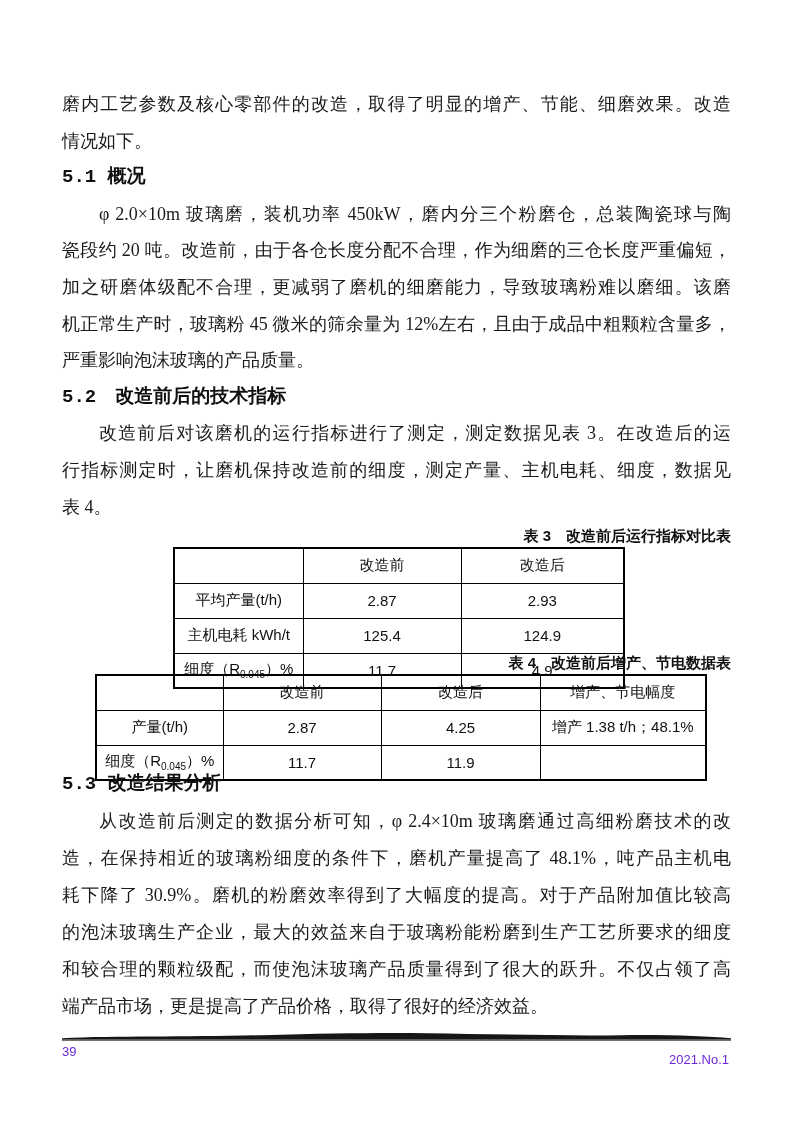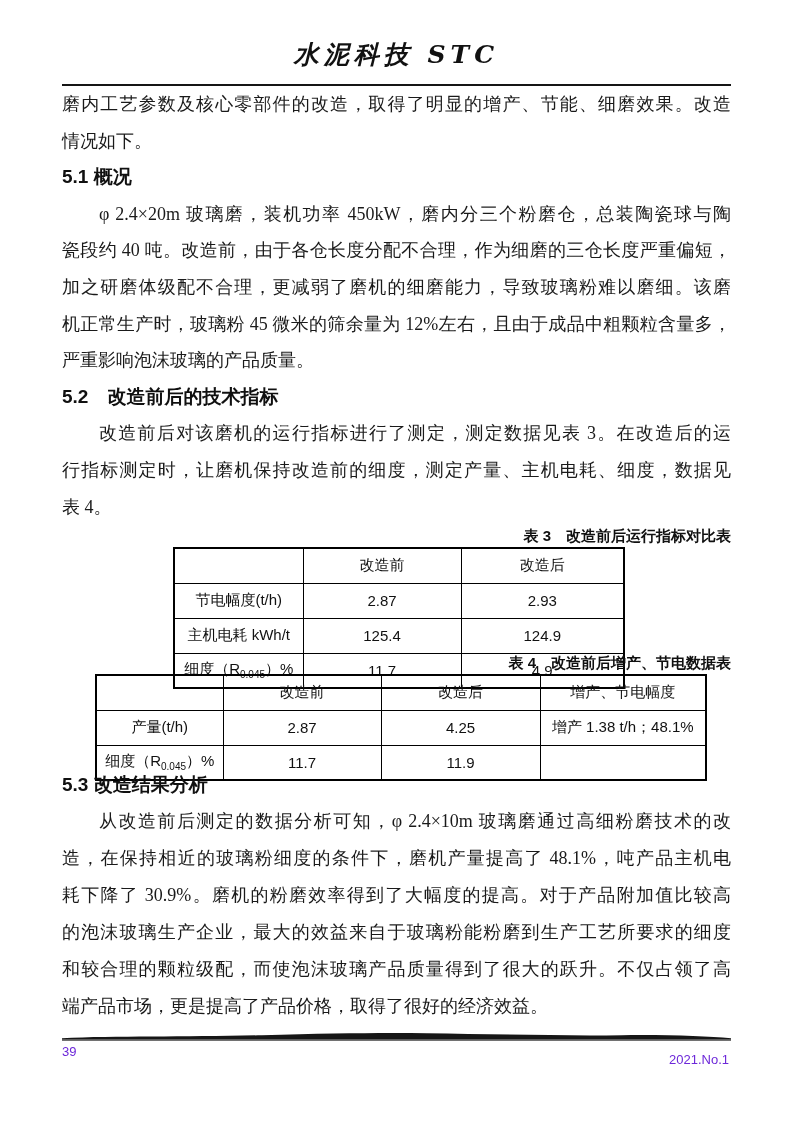--- a/index.html
+++ b/index.html
@@ -18,21 +18,21 @@
     font-style:italic; font-weight:bold; font-size:25px; letter-spacing:5px; color:#111;
   }
 
   
   .textblock { font-size:18px; line-height:36.6px; }
   .textblock2 { font-size:18px; line-height:37px; }
   .line { text-align:justify; }
   .line.full { text-align-last:justify; }
   .line.indent { padding-left:37px; }
   .sec-heading {
-    font-family:Liberation Sans, sans-serif;
+    font-family:Liberation Mono, monospace;
     font-weight:bold; font-size:19px; text-align:left; text-align-last:left; color:#101010;
   }
 
   
   .tbl-caption {
     font-family:"Liberation Sans","DejaVu Sans",sans-serif;
     font-weight:bold; font-size:15px; text-align:right; height:20px; line-height:20px; color:#101010;
   }
   table.data {
     border-collapse:collapse; table-layout:fixed; margin-top:1px;
@@ -51,31 +51,28 @@
     font-family:"Liberation Sans","DejaVu Sans",sans-serif; font-size:13px; color:#6d28d9;
     text-align:left; line-height:20px;
   }
   .issue-label { position:absolute; right:2px; top:8px; }
 </style>
 </head>
 <body>
 
 <div class="page">
 
-  <div class="content-abs page-header">
-    <span class="journal-title">水泥科技 STC</span>
-  </div>
 
   <div class="content-abs textblock" style="top:86px">
     <div class="line full">磨内工艺参数及核心零部件的改造，取得了明显的增产、节能、细磨效果。改造</div>
     <div class="line">情况如下。</div>
 
     <div class="line sec-heading">5.1 概况</div>
-    <div class="line full indent">φ 2.4×20m 玻璃磨，装机功率 450kW，磨内分三个粉磨仓，总装陶瓷球与陶</div>
-    <div class="line full">瓷段约 40 吨。改造前，由于各仓长度分配不合理，作为细磨的三仓长度严重偏短，</div>
+    <div class="line full indent">φ 2.0×10m 玻璃磨，装机功率 450kW，磨内分三个粉磨仓，总装陶瓷球与陶</div>
+    <div class="line full">瓷段约 20 吨。改造前，由于各仓长度分配不合理，作为细磨的三仓长度严重偏短，</div>
     <div class="line full">加之研磨体级配不合理，更减弱了磨机的细磨能力，导致玻璃粉难以磨细。该磨</div>
     <div class="line full">机正常生产时，玻璃粉 45 微米的筛余量为 12%左右，且由于成品中粗颗粒含量多，</div>
     <div class="line">严重影响泡沫玻璃的产品质量。</div>
 
     <div class="line sec-heading">5.2　改造前后的技术指标</div>
     <div class="line full indent">改造前后对该磨机的运行指标进行了测定，测定数据见表 3。在改造后的运</div>
     <div class="line full">行指标测定时，让磨机保持改造前的细度，测定产量、主机电耗、细度，数据见</div>
     <div class="line">表 4。</div>
   </div>
 
@@ -87,21 +84,21 @@
           <col style="width:158px">
           <col style="width:163px">
         </colgroup>
       <tbody>
         <tr>
           <td></td>
           <td>改造前</td>
           <td>改造后</td>
         </tr>
         <tr>
-          <td>节电幅度(t/h)</td>
+          <td>平均产量(t/h)</td>
           <td>2.87</td>
           <td>2.93</td>
         </tr>
         <tr>
           <td>主机电耗 kWh/t</td>
           <td>125.4</td>
           <td>124.9</td>
         </tr>
         <tr>
           <td><span>细度（R</span><sub class="fineness">0.045</sub><span>）%</span></td>

